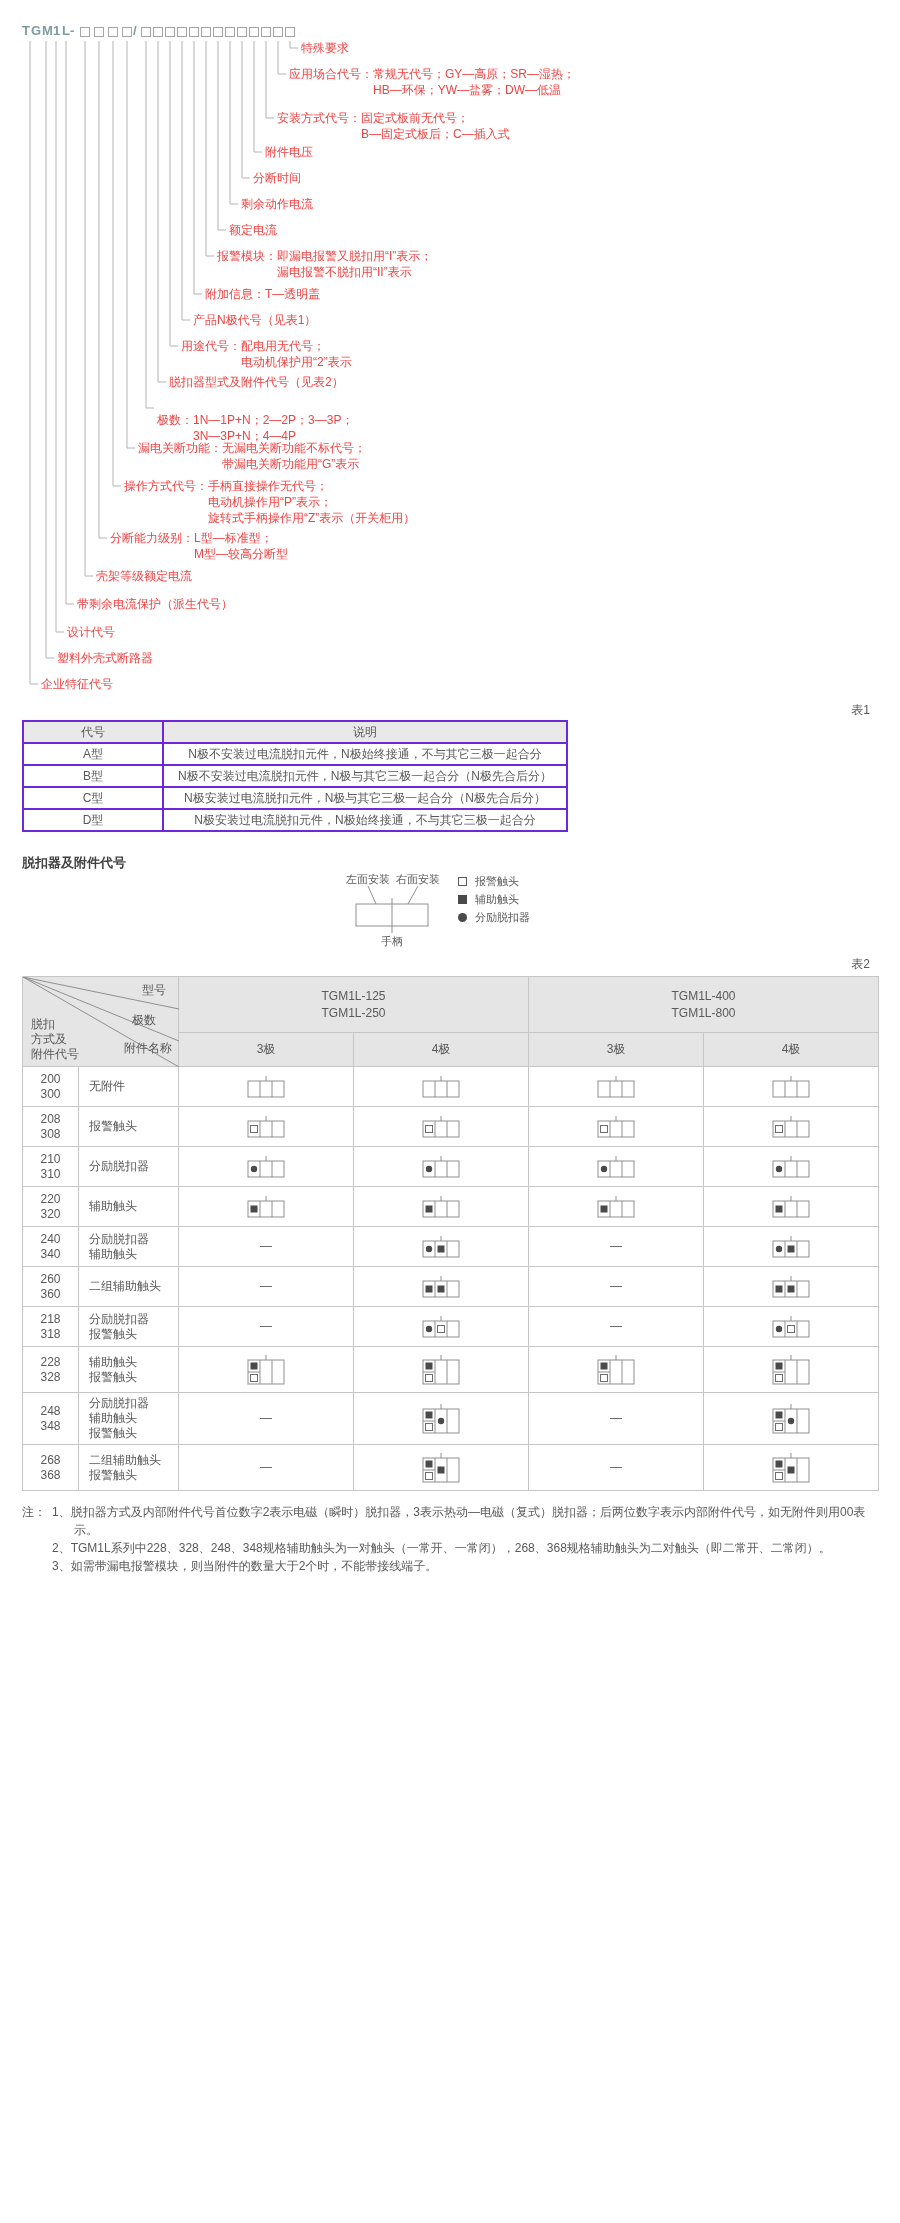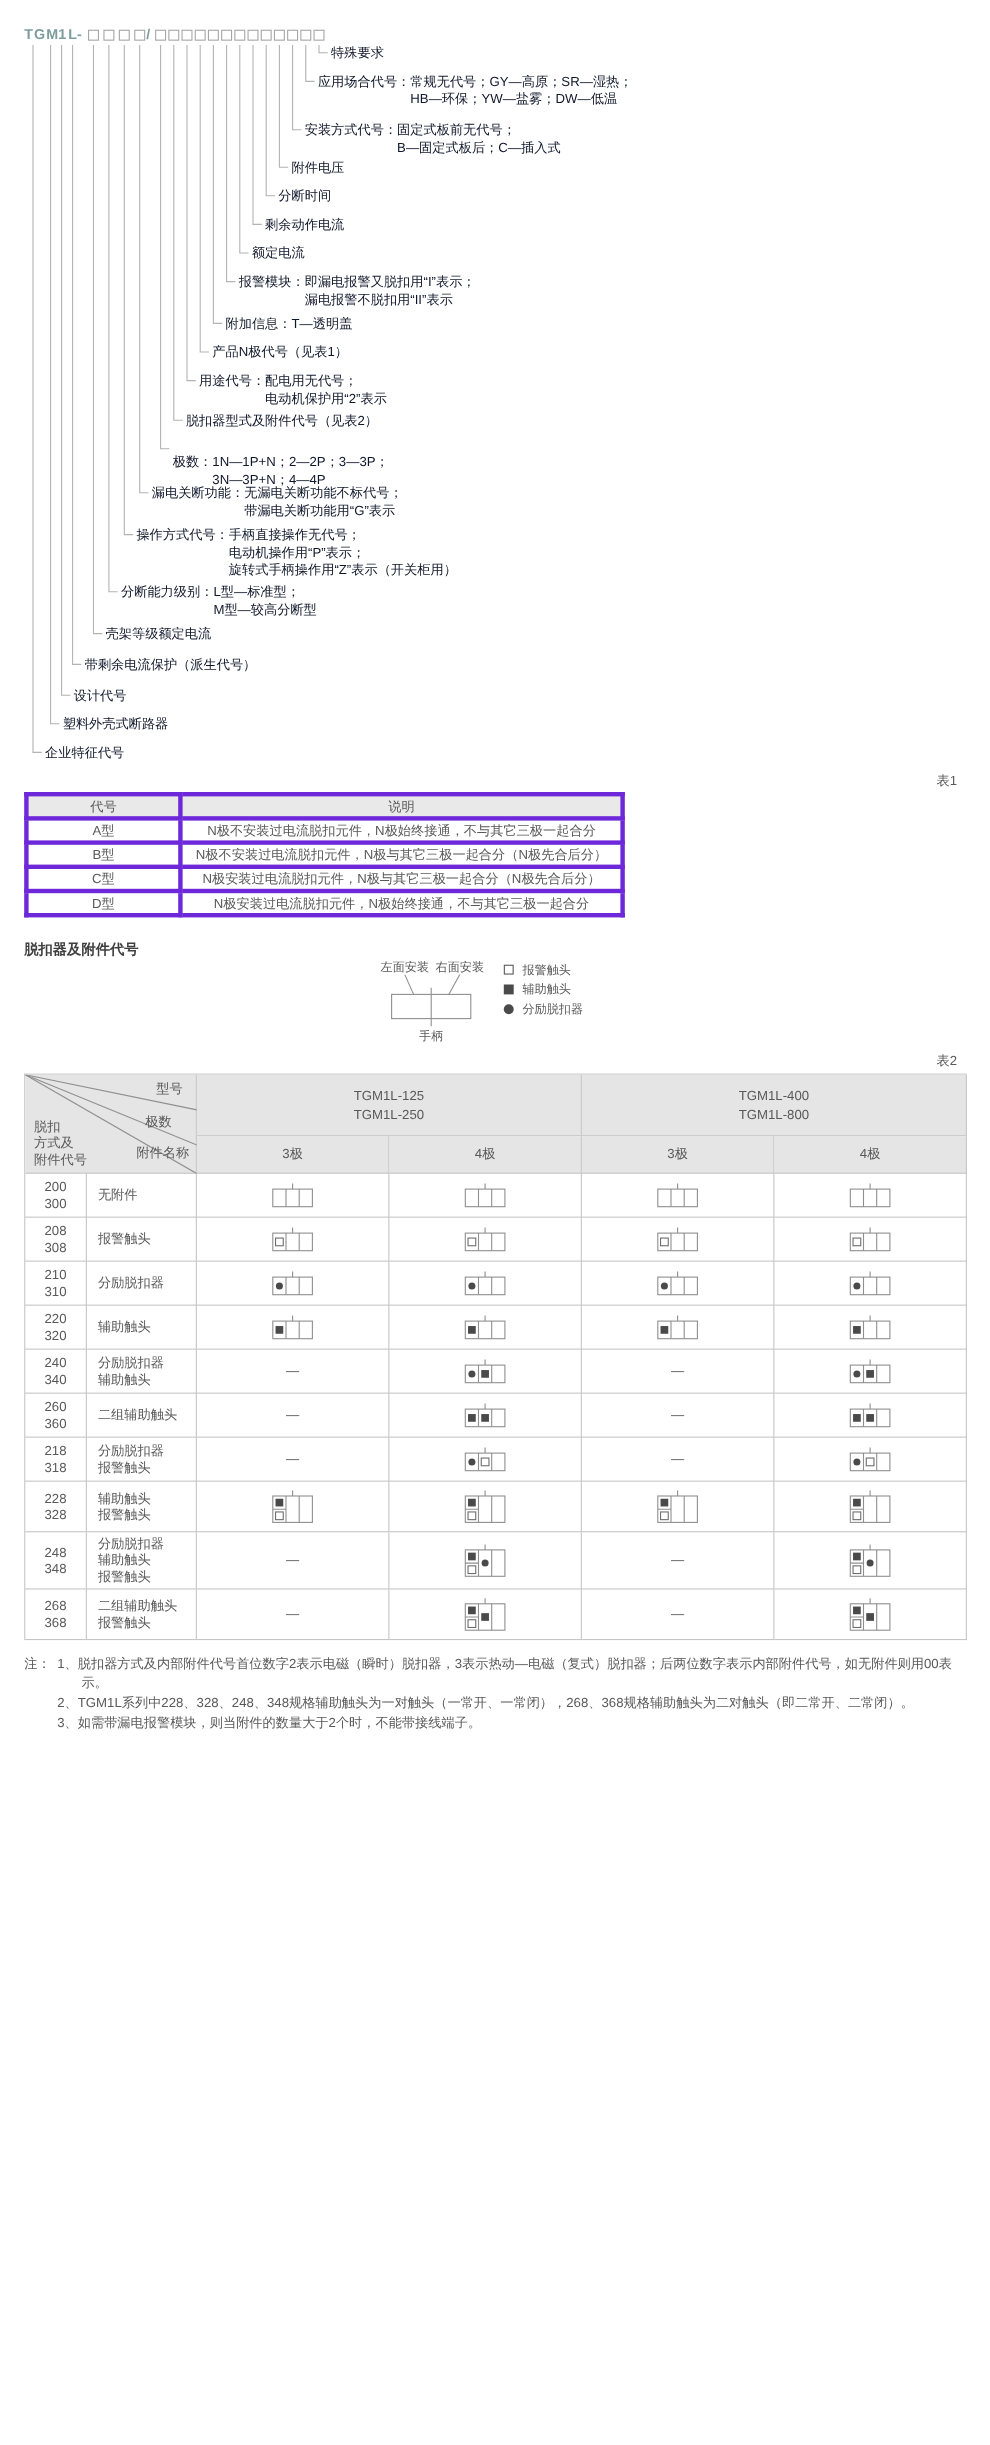--- a/index.html
+++ b/index.html
@@ -5,28 +5,28 @@
   *{margin:0;padding:0;box-sizing:border-box}
   body{font-family:"Liberation Sans","DejaVu Sans",sans-serif;background:#fff}
   .page{position:relative;width:900px;height:2223px;background:#fff;color:#595959;font-size:12px;overflow:hidden}
   
   .model-diagram{position:absolute;left:0;top:0;width:900px;height:710px}
   #callout-svg{position:absolute;left:0;top:0}
   #callout-svg polyline{fill:none;stroke:#b3b3b3;stroke-width:1}
   #code-line{position:absolute;left:0;top:24px;height:18px;width:100%}
   .code-char{position:absolute;top:0;font-size:13px;font-weight:bold;color:#7d9d9d;line-height:14px;letter-spacing:1px}
   .code-box{position:absolute;top:3px;width:10px;height:10px;border:1px solid #a6a6a6;background:#fff}
-  .callout{position:absolute;line-height:16px;white-space:nowrap;color:#0f172a}
+  .callout{position:absolute;line-height:16px;white-space:nowrap;color:#ef4444}
   
   .tag{position:absolute;left:22px;width:848px;text-align:right;color:#595959}
   #tag1{top:702px}
   #tag2{top:956px}
   
   table.t1{position:absolute;left:22px;top:720px;width:546px;border-collapse:collapse;color:#595959}
-  table.t1 th,table.t1 td{border:4px solid #6d28d9;height:22px;text-align:center;font-size:12px;font-weight:normal;padding:0 6px}
+  table.t1 th,table.t1 td{border:2px solid #6d28d9;height:22px;text-align:center;font-size:12px;font-weight:normal;padding:0 6px}
   table.t1 th{background:#e9e9e9}
   table.t1 .c1{width:140px}
   
   .sec-title{position:absolute;left:22px;top:854px;font-size:13px;font-weight:bold;color:#3f3f3f}
   .mount{position:absolute;left:340px;top:870px;width:240px;height:82px}
   .mount svg{position:absolute;left:0;top:0}
   .mount svg line{stroke:#8f8f8f;stroke-width:1}
   .mount svg rect{fill:none;stroke:#8f8f8f;stroke-width:1}
   .mount-label{position:absolute;top:2px;font-size:11px;color:#595959}
   .mount-label.left{left:6px}

